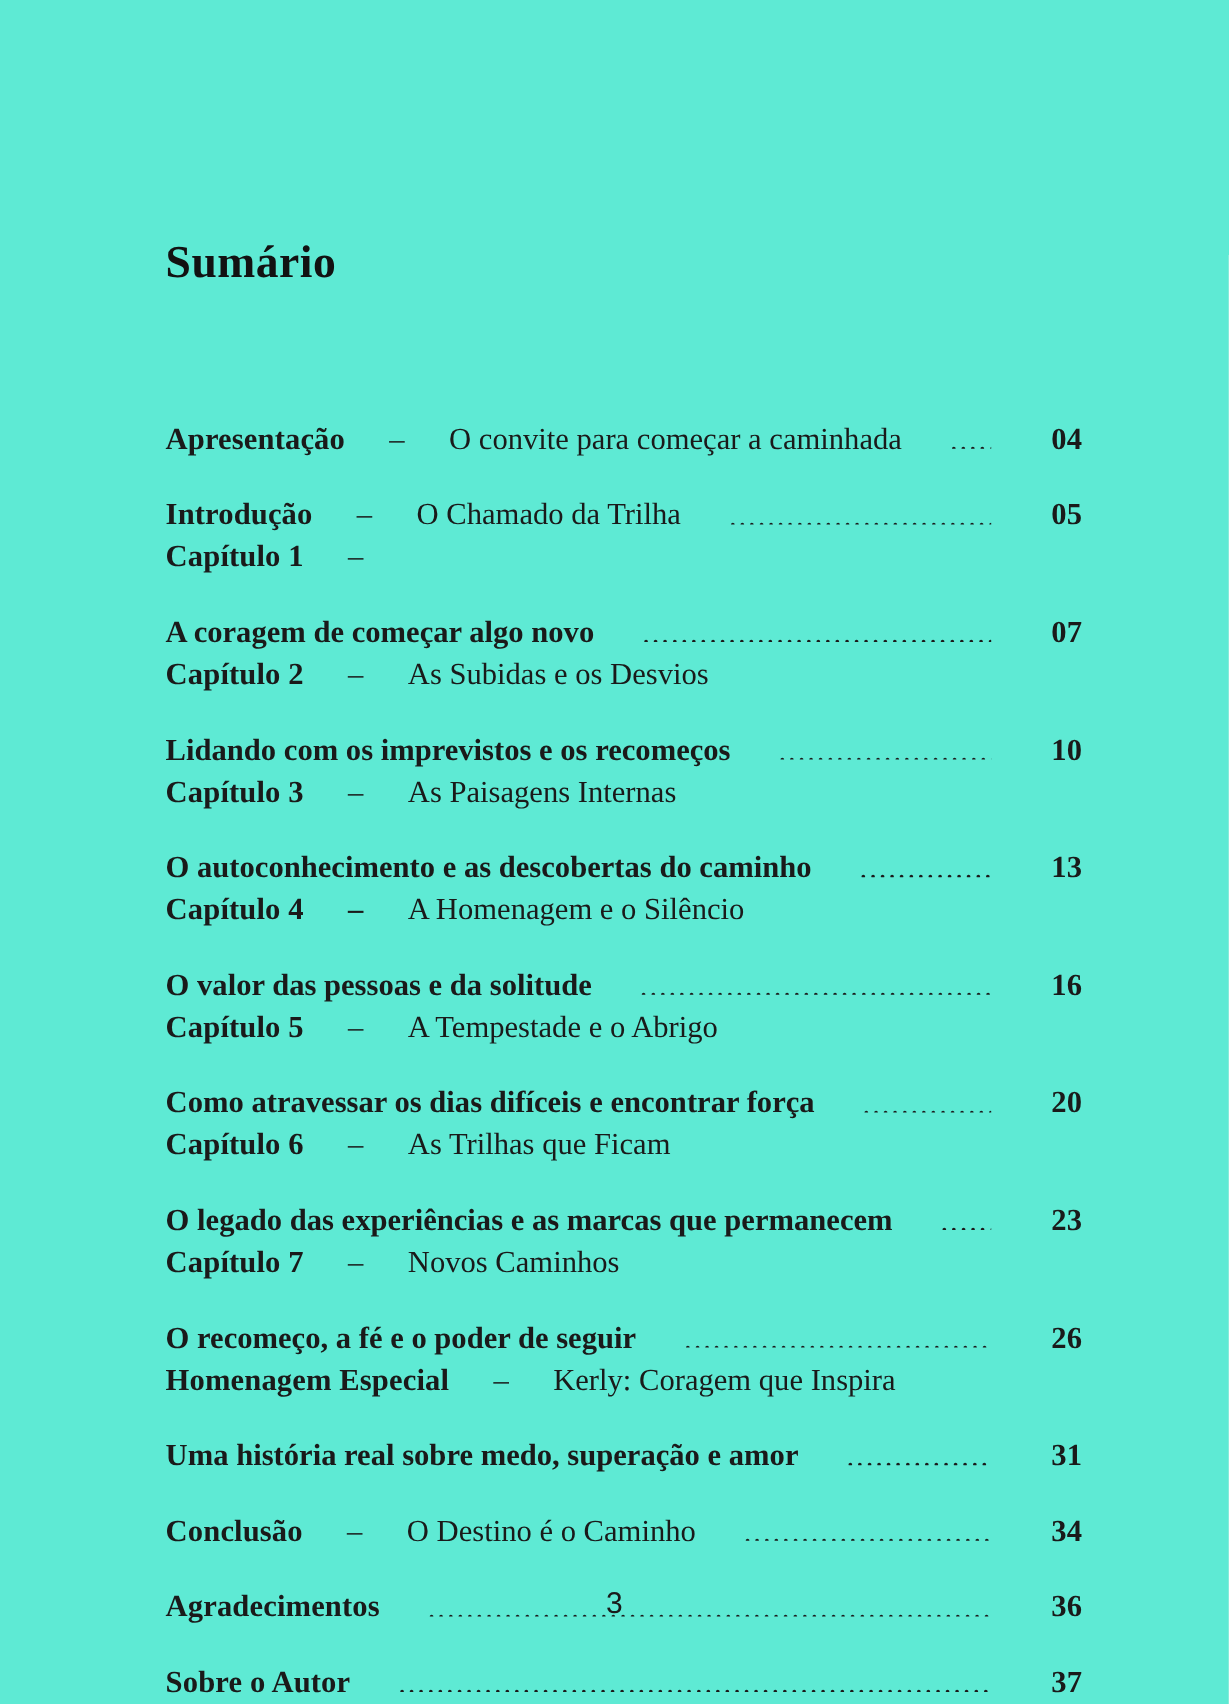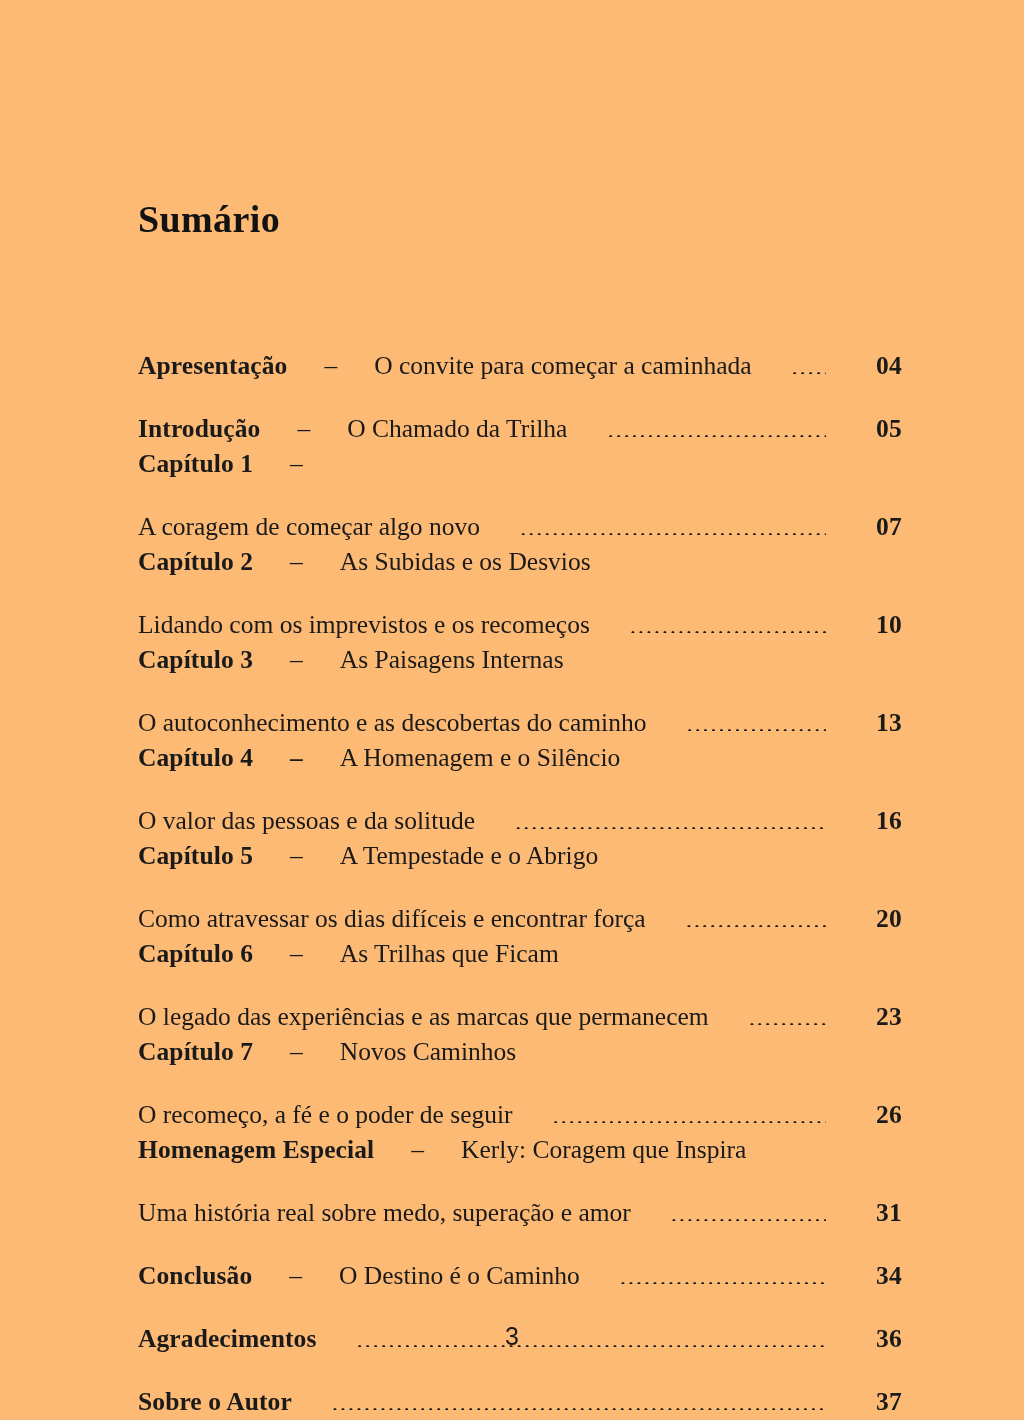--- a/index.html
+++ b/index.html
@@ -17,21 +17,21 @@
     overflow: hidden;
     -webkit-font-smoothing: antialiased;
   }
 
   #page {
     position: absolute;
     left: 0;
     top: 0;
     width: 1024px;
     height: 1420px;
-    background: #fdba74;
+    background: #5eead4;
   }
 
   #content {
     position: absolute;
     left: 138px;
     top: 196px;
     width: 764px;
   }
 
   
@@ -109,21 +109,21 @@
     flex: 0 0 auto;
     text-align: right;
     min-width: 34px;
     padding-left: 4px;
     letter-spacing: 0.2px;
     margin-top: 28px;
   }
 
   
   .toc-line.sub .desc {
-    font-weight: normal;
+    font-weight: bold;
   }
 
   
   .closing {
     margin-top: 46px;
     font-size: 25.5px;
     line-height: 35px;
     font-weight: normal;
     text-align: center;
   }

